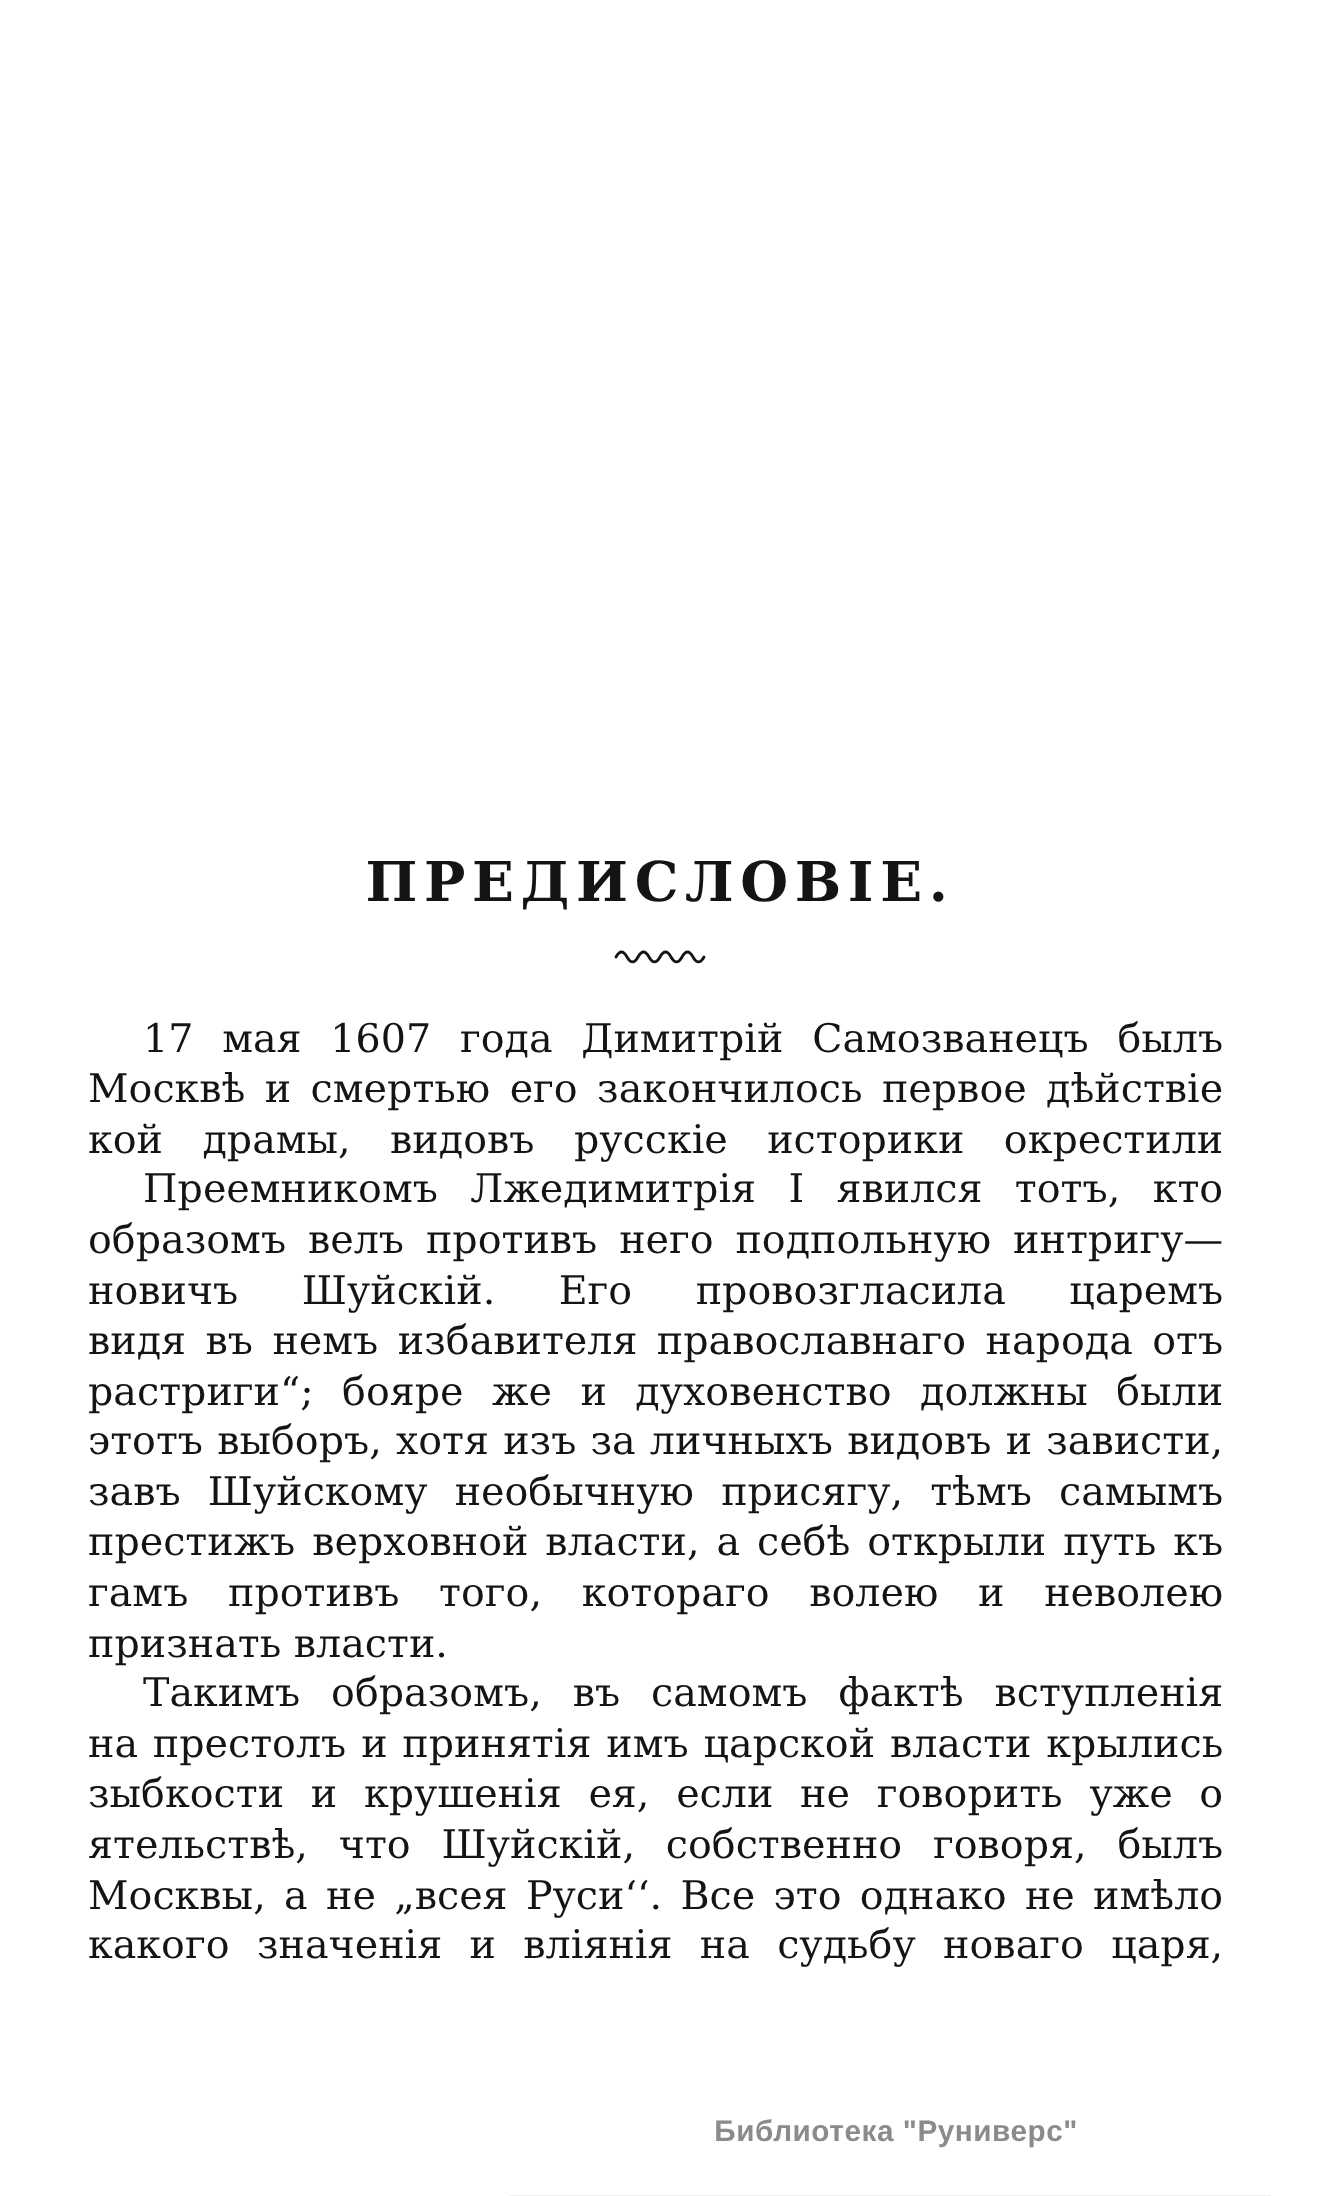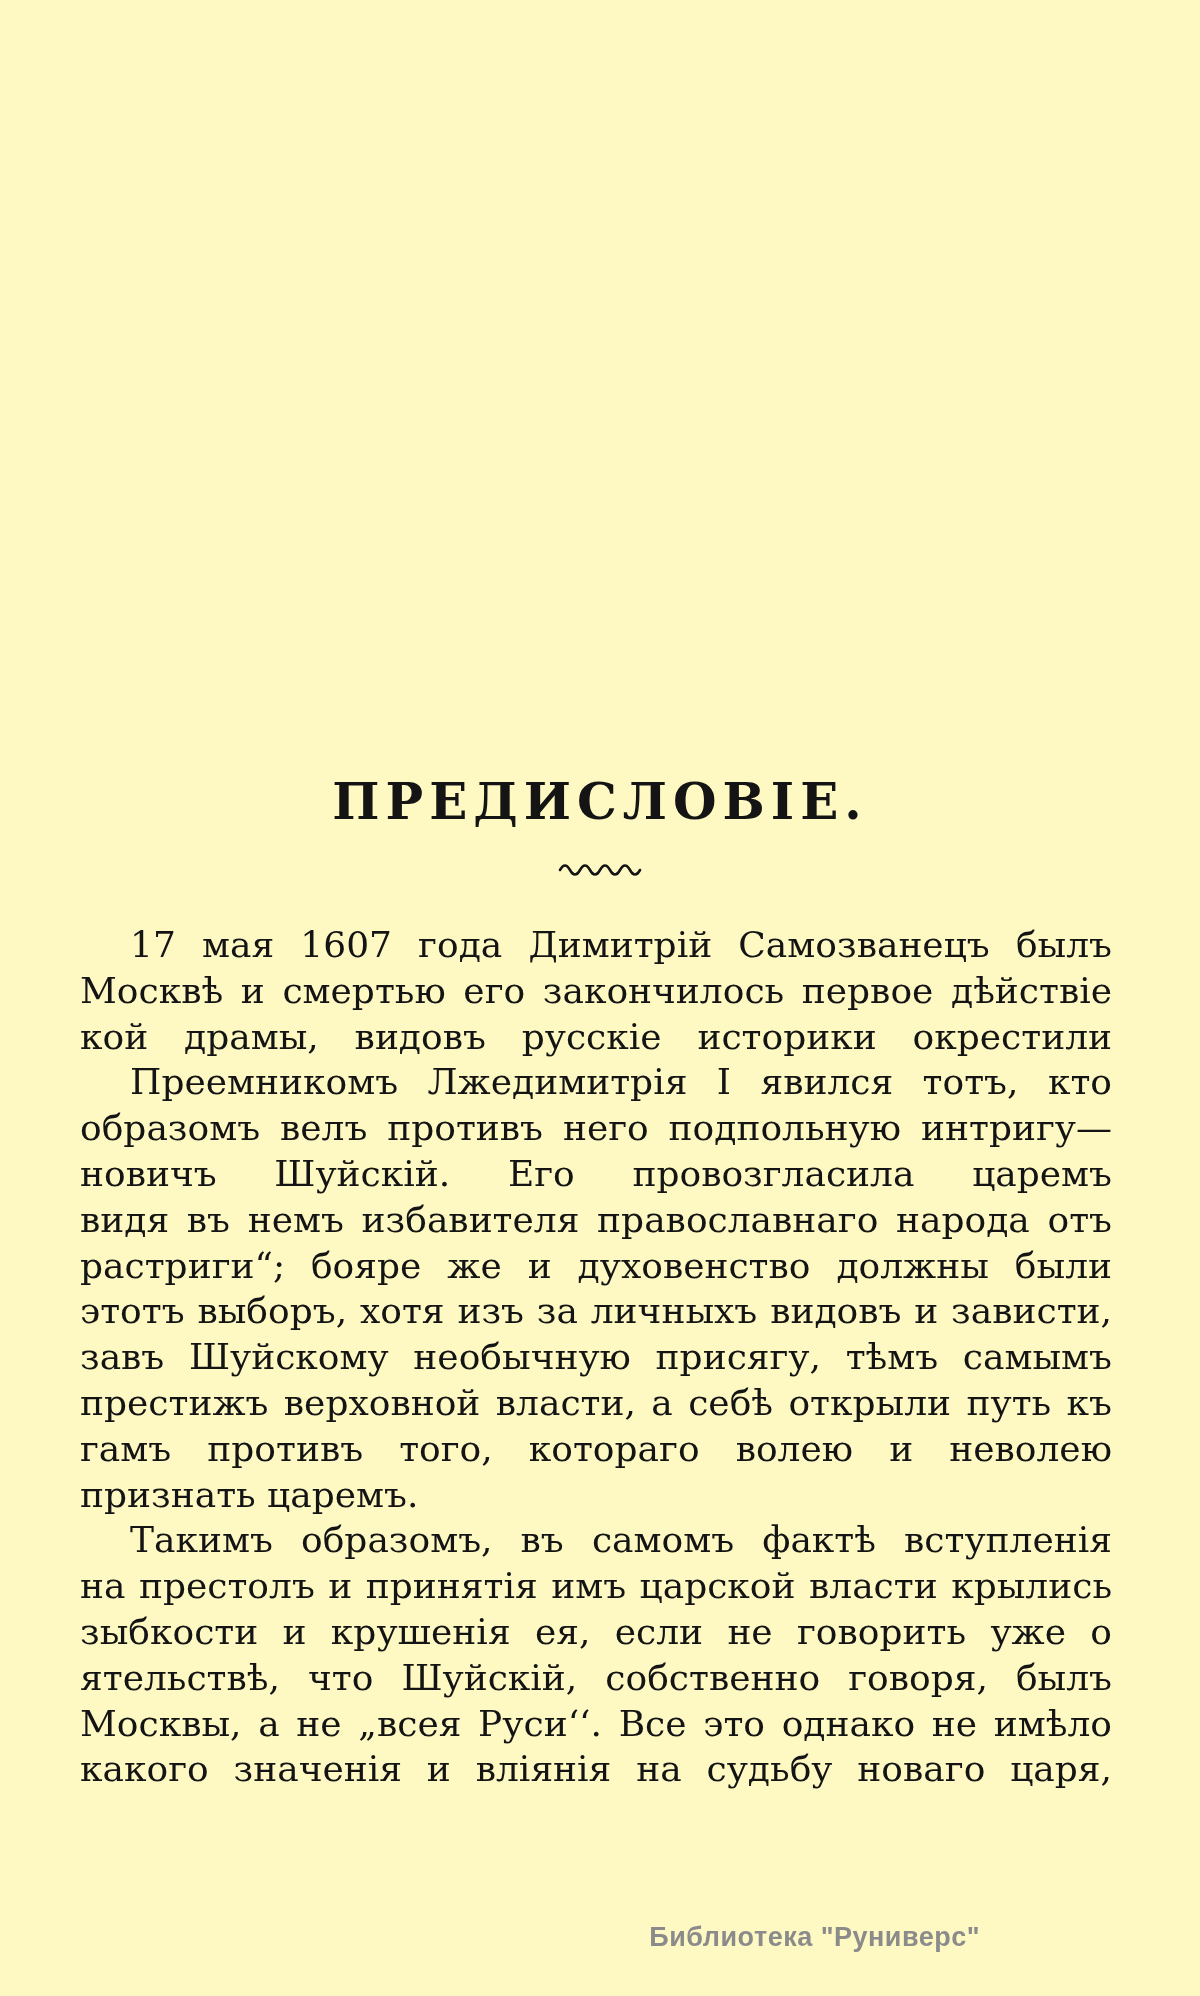--- a/index.html
+++ b/index.html
@@ -1,19 +1,19 @@
 <!DOCTYPE html>
 <html><head>
 <meta charset="utf-8">
 <style>
   html,body{margin:0;padding:0;background:#e8e8e8;}
   .page{
     position:relative;
     width:1200px;height:1996px;
-    background:#fef9c3;
+    background:#ffffff;
     overflow:hidden;
     font-family:"DejaVu Serif", serif;
     color:#141414;
   }
   .page-title{
     position:absolute;
     top:775px;left:0;width:1200px;
     text-align:center;
     font-size:50px;
     font-weight:bold;
@@ -80,21 +80,21 @@
     <div>
       <div class="line indent">Преемникомъ Лжедимитрія I явился тотъ, кто главнымъ</div>
       <div class="line">образомъ велъ противъ него подпольную интригу—Василій Ива-</div>
       <div class="line">новичъ Шуйскій. Его провозгласила царемъ московская чернь,</div>
       <div class="line">видя въ немъ избавителя православнаго народа отъ „еретика и</div>
       <div class="line">растриги“; бояре же и духовенство должны были согласиться на</div>
       <div class="line">этотъ выборъ, хотя изъ за личныхъ видовъ и зависти, навя-</div>
       <div class="line">завъ Шуйскому необычную присягу, тѣмъ самымъ уничтожили</div>
       <div class="line">престижъ верховной власти, а себѣ открыли путь къ интри-</div>
       <div class="line">гамъ противъ того, котораго волею и неволею должны были</div>
-      <div class="line end">признать царемъ.</div>
+      <div class="line end">признать власти.</div>
     </div>
 
     <div>
       <div class="line indent">Такимъ образомъ, въ самомъ фактѣ вступленія Шуйскаго</div>
       <div class="line">на престолъ и принятія имъ царской власти крылись зачатки</div>
       <div class="line">зыбкости и крушенія ея, если не говорить уже о томъ обсто-</div>
       <div class="line">ятельствѣ, что Шуйскій, собственно говоря, былъ царемъ одной</div>
       <div class="line">Москвы, а не „всея Руси‘‘. Все это однако не имѣло бы ни-</div>
       <div class="line">какого значенія и вліянія на судьбу новаго царя, если бы онъ</div>
     </div>

